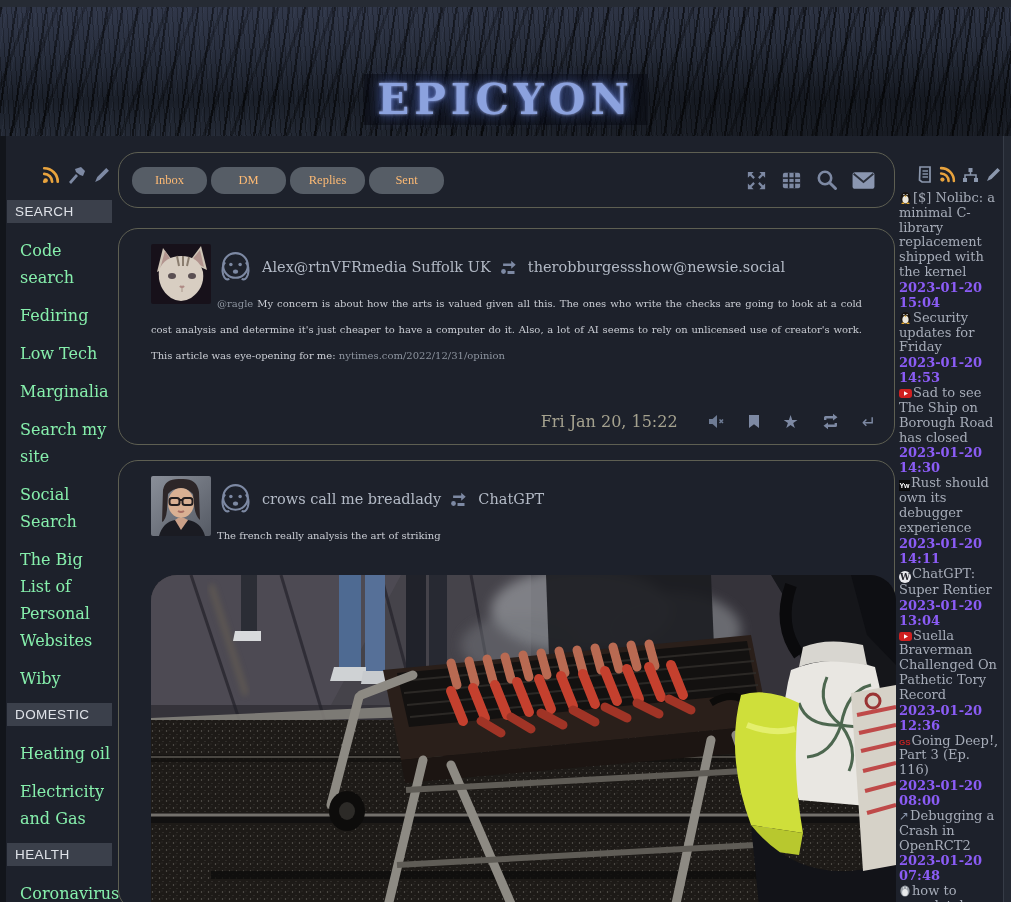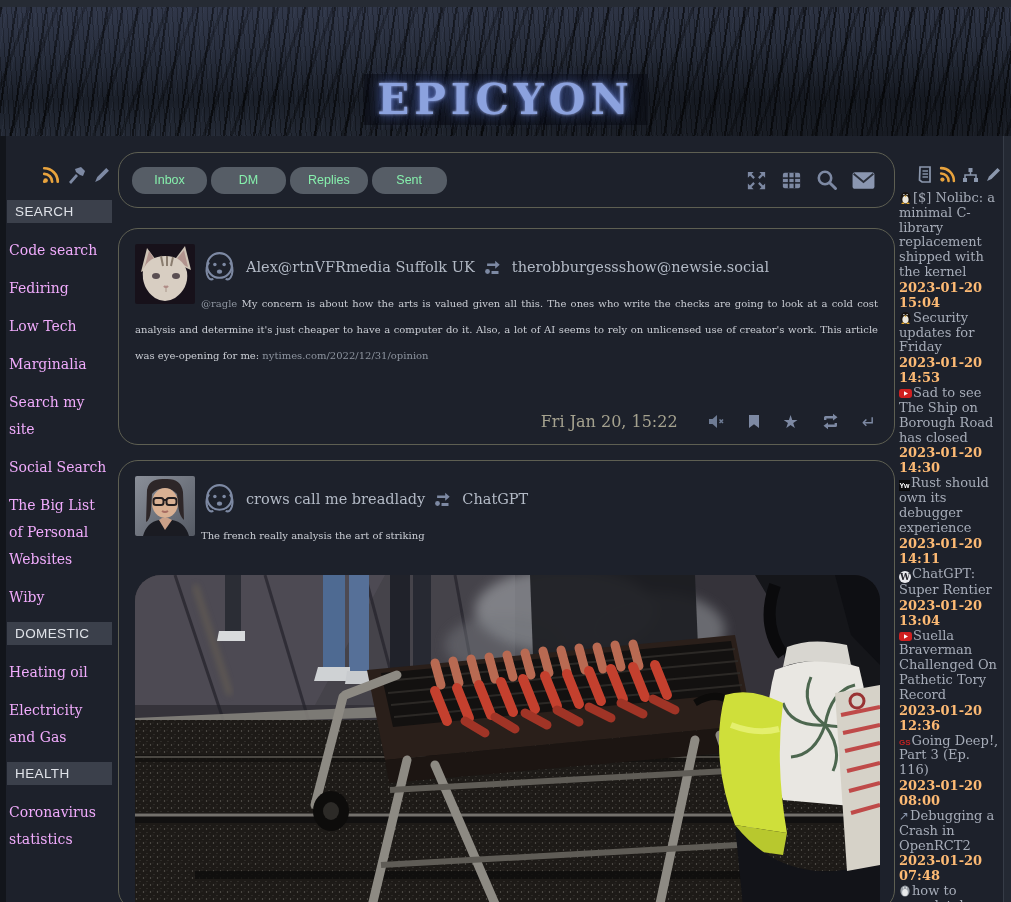--- a/index.html
+++ b/index.html
@@ -21,50 +21,50 @@
   .banner-title{position:absolute;left:50%;top:38px;transform:translateX(-50%);
     font-family:"DejaVu Serif",serif;font-size:42px;letter-spacing:5px;font-weight:700;
     color:#8ca2de;background:rgba(8,10,16,.55);padding:1px 14px;
     text-shadow:0 0 14px rgba(95,125,225,.95),0 0 3px #b9c6ee;margin-top:29px;}
   
   .sidebar{position:absolute;left:6px;top:136px;width:110px;color:#99a0ad;}
   .sidebar-icons{display:flex;justify-content:flex-end;gap:7px;padding:30px 6px 8px 0;align-items:center;}
   .icon-btn{display:inline-flex;align-items:center;justify-content:center;cursor:pointer;}
   .section-header{background:#3b404b;color:#dfe2e8;font-family:"Liberation Sans",sans-serif;
     font-weight:normal;font-size:13.5px;letter-spacing:.4px;padding:4px 0 4px 8px;margin:8px 4px 14px 1px;}
-  .side-link{display:block;color:#f0abfc;text-decoration:none;font-size:14px;line-height:27px;
-    padding:0 4px 0 3px;margin-bottom:11px;cursor:pointer;}
+  .side-link{display:block;color:#86efac;text-decoration:none;font-size:16px;line-height:27px;
+    padding:0 4px 0 14px;margin-bottom:11px;cursor:pointer;}
   
   .tl-header{position:absolute;left:118px;top:152px;width:777px;height:56px;box-sizing:border-box;
     border:1px solid #5e5f52;border-radius:20px;display:flex;align-items:center;padding:0 18px 0 13px;}
   .tabs{display:flex;gap:4px;}
-  .tab{background:#565d66;color:#86efac;font-family:Liberation Sans, sans-serif;font-size:12.5px;
+  .tab{background:#565d66;color:#fdba74;font-family:Liberation Serif, serif;font-size:12.5px;
     border:none;border-radius:13px;height:27px;min-width:75px;padding:0 18px;cursor:pointer;}
   .tl-header-icons{margin-left:auto;display:flex;gap:12px;align-items:center;}
   .post{position:absolute;left:118px;width:777px;box-sizing:border-box;border:1px solid #5e5f52;
-    border-radius:20px;padding:15px 16px;color:#c8cbd2;}
+    border-radius:20px;padding:15px 32px;color:#c8cbd2;}
   .post1{top:228px;height:217px;}
   .post2{top:460px;height:450px;}
   .avatar{float:left;width:60px;height:60px;margin:0 6px 4px 0;border-radius:2px;cursor:pointer;}
   .post-head{display:flex;align-items:center;gap:8px;padding-top:4px;flex-wrap:wrap;}
   .handle{color:#b3bac6;font-size:14.5px;cursor:pointer;text-decoration:none;}
   .post-body{font-size:10px;line-height:26px;text-align:justify;color:#c9ccd3;margin-top:6px;}
   .mention,.post-link{color:#8d949f;text-decoration:none;cursor:pointer;}
   .post-footer{position:absolute;right:18px;bottom:12px;display:flex;align-items:center;gap:22px;}
   .timestamp{color:#a5a28f;font-size:16px;margin-right:8px;}
   .foot-icon{display:inline-flex;align-items:center;color:#7d89a3;cursor:pointer;}
   .glyph{font-family:"DejaVu Sans",sans-serif;font-size:16px;color:#7d89a3;}
   .attached-img{margin-top:26px;width:745px;height:352px;border-radius:26px;overflow:hidden;cursor:pointer;}
   .attached-img svg{display:block;}
   
   .rightcol{position:absolute;left:899px;top:150px;width:104px;color:#a6acb8;}
   .right-icons{display:flex;justify-content:flex-end;gap:6px;align-items:center;padding:16px 2px 8px 0;}
   .news-item{font-size:13px;line-height:14.8px;margin-bottom:1px;}
   .news-title{color:#a6acb8;text-decoration:none;cursor:pointer;}
-  .news-date{color:#fdba74;font-weight:bold;line-height:15px;}
+  .news-date{color:#8b5cf6;font-weight:bold;line-height:15px;}
   .mini-icon{display:inline-block;vertical-align:-2px;margin-right:1px;}
   .badge-yw{display:inline-block;width:11px;height:11px;background:#0a0a0a;color:#fff;
     font:bold 7px/11px "Liberation Sans",sans-serif;text-align:center;vertical-align:-1px;margin-right:1px;}
   .badge-wp{display:inline-block;width:12px;height:12px;background:#e9e9ee;color:#24242c;border-radius:50%;
     font:bold 9px/12px "DejaVu Serif",serif;text-align:center;vertical-align:-2px;margin-right:1px;}
   .badge-gs{color:#c42222;font:bold 8px "Liberation Sans",sans-serif;margin-right:1px;}
   .news-arrow{color:#8b97ad;font-family:"DejaVu Sans",sans-serif;font-size:12px;margin-right:1px;}
   svg{display:block;}
 </style>
 </head>

